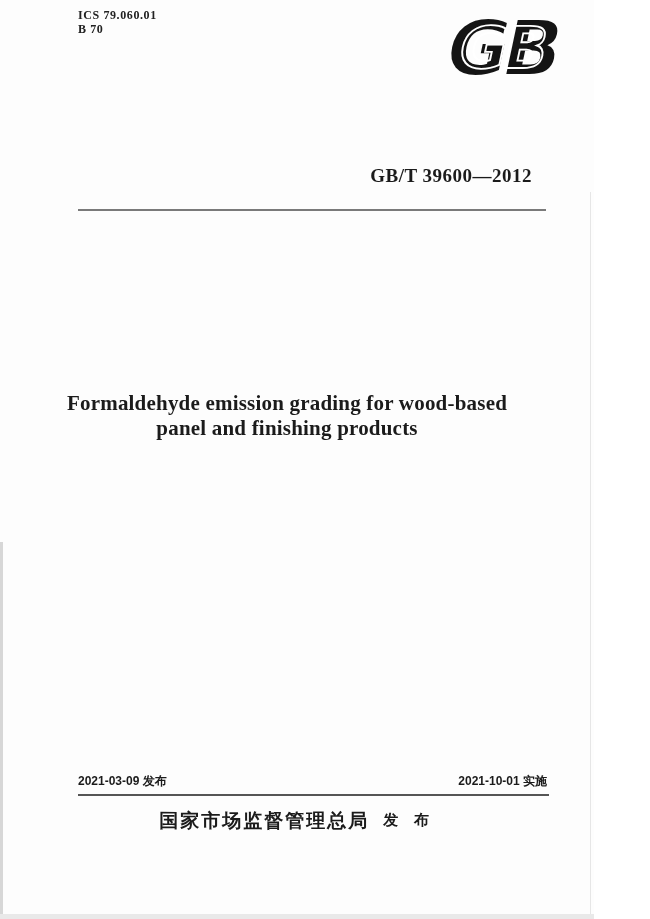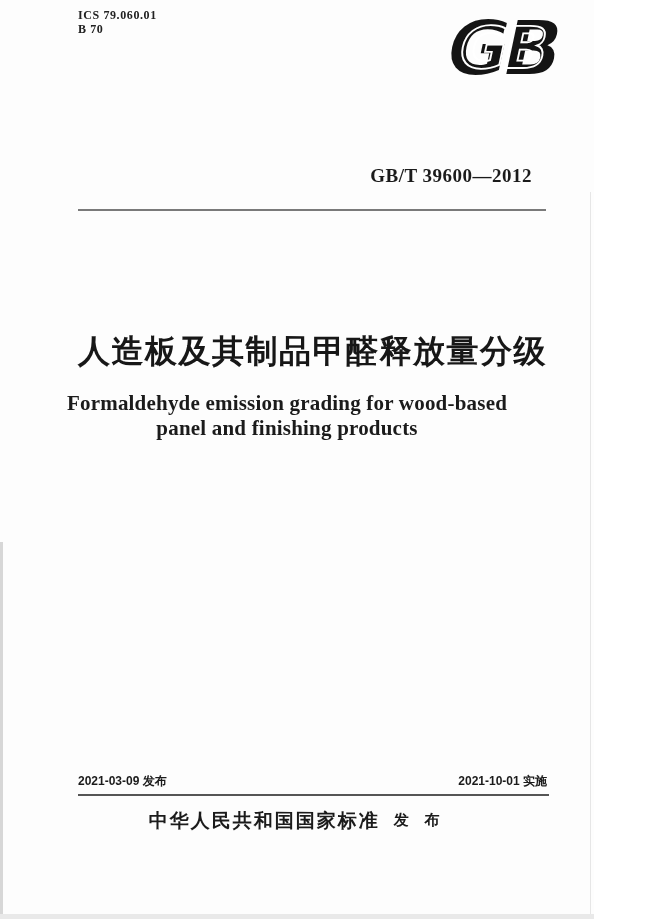--- a/index.html
+++ b/index.html
@@ -105,31 +105,30 @@
       <text x="0" y="62" font-family="DejaVu Sans, sans-serif" font-weight="bold" font-size="74" letter-spacing="-4" fill="#141414">GB</text>
       <text x="0" y="62" font-family="DejaVu Sans, sans-serif" font-weight="bold" font-size="74" letter-spacing="-4" fill="none" stroke="#ffffff" stroke-width="2.4" transform="translate(52,36) scale(0.78) translate(-52,-36)">GB</text>
     </g>
   </svg>
 
 
   <div class="std-number">GB/T 39600—2012</div>
 
   <div class="rule-top"></div>
 
-  <div class="main-title-zh">人造板及其制品甲醛释放量分级</div>
 
   <div class="main-title-en">Formaldehyde emission grading for wood-based panel and finishing products</div>
 
   <div class="dates-row">
     <span>2021-03-09 发布</span>
     <span>2021-10-01 实施</span>
   </div>
 
   <div class="rule-bottom"></div>
 
   <div class="publisher-block">
     <div class="publisher-lines">
-      <div>中华人民共和国国家标准</div>
+      <div>国家市场监督管理总局</div>
     </div>
     <div class="release-label">发 布</div>
   </div>
 
 </div>
 
 </body></html>

